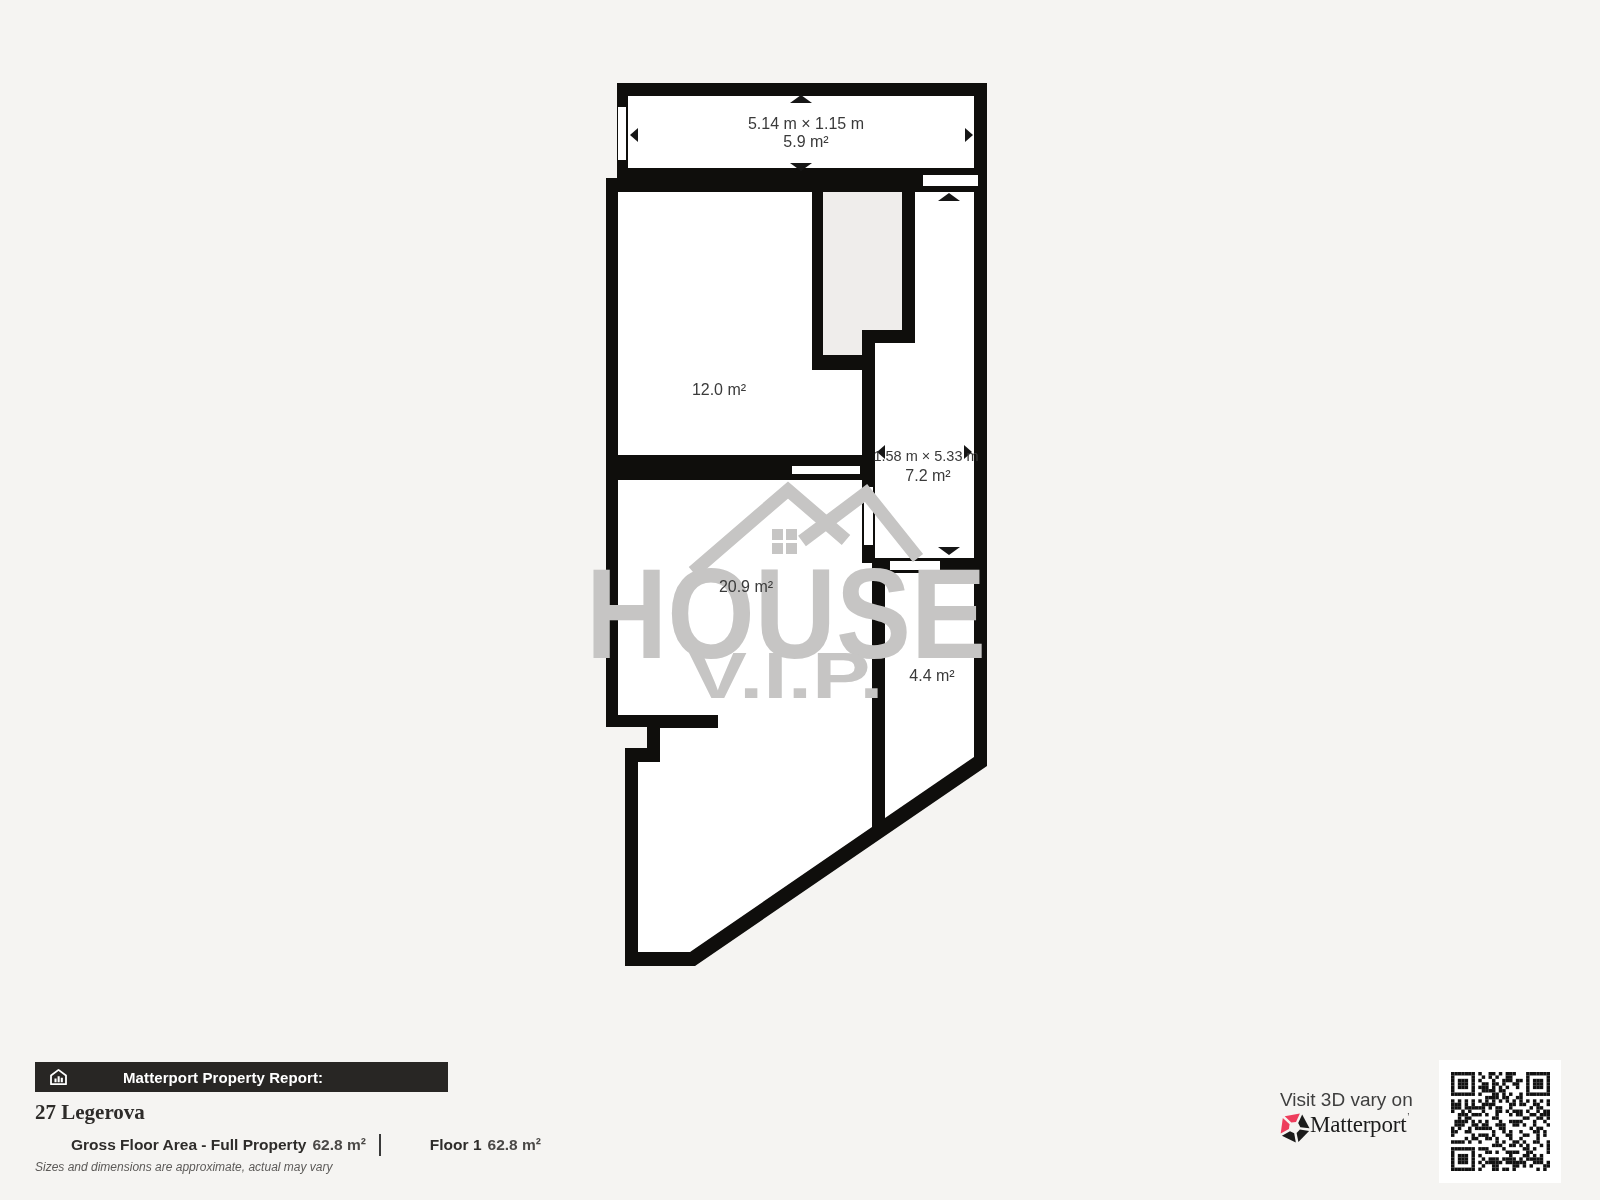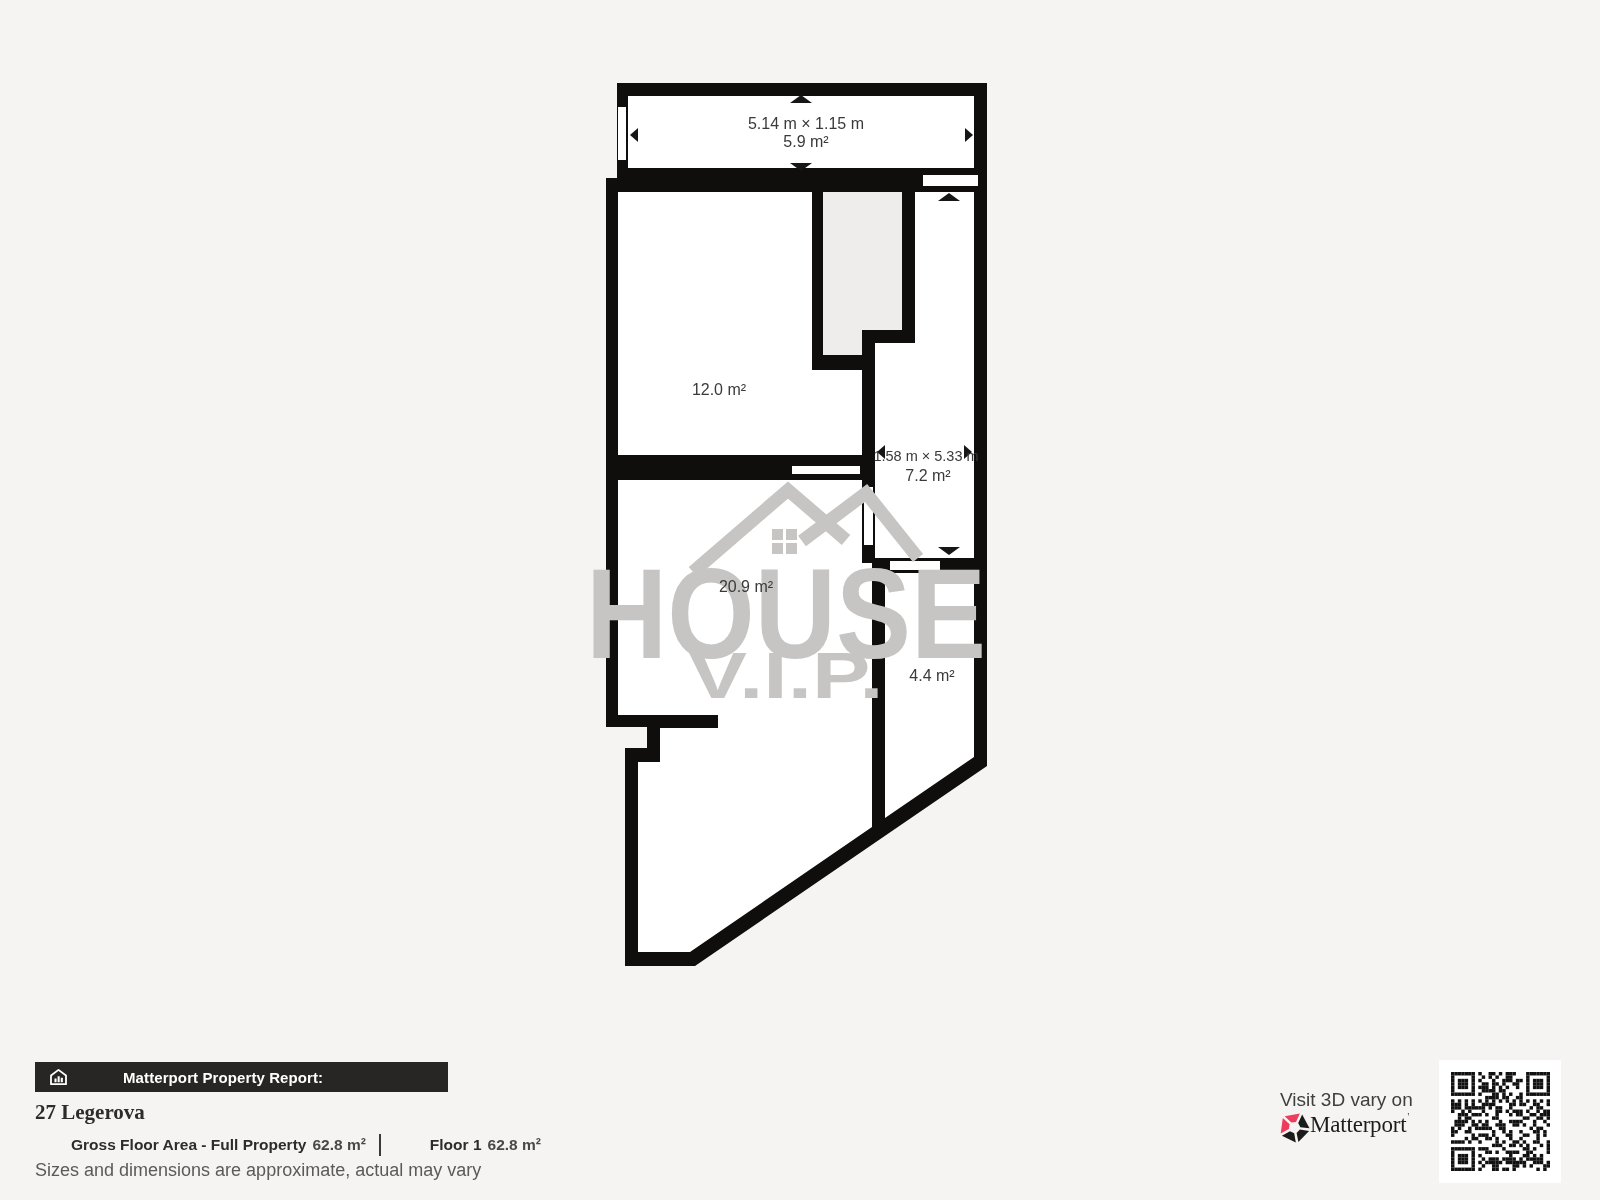--- a/index.html
+++ b/index.html
@@ -20,21 +20,21 @@
     position:absolute;left:35px;top:1062px;width:413px;height:30px;
     background:#282624;display:flex;align-items:center;gap:44px;
   }
   #report-bar .bar-icon{margin-left:14px;display:flex;align-items:center;}
   #report-bar .bar-label{color:#ffffff;font-weight:bold;font-size:15px;margin-left:11px;letter-spacing:.1px;}
   #address{position:absolute;left:35px;top:1100px;font-size:21px;font-weight:bold;color:#2e2c2a;font-family:Liberation Serif, serif;}
   #stats-row{position:absolute;left:35px;top:1134px;font-size:15.5px;color:#4a4846;display:flex;align-items:center;}
   #stats-row .b{font-weight:bold;color:#2e2c2a;margin-left:36px;}
   #stats-row .sep{display:inline-block;width:2px;height:22px;background:#3a3a3a;margin:0 13px;}
   #stats-row .val{margin-left:6px;font-weight:bold;}
-  #disclaimer{position:absolute;left:35px;top:1160px;font-size:18px;color:#5c5a58;}
+  #disclaimer{position:absolute;left:35px;top:1160px;font-size:12px;color:#5c5a58;font-style:italic;}
 
   
   #visit-text{position:absolute;left:1280px;top:1089px;width:140px;font-size:19px;color:#3f3f3f;white-space:nowrap;}
   #mp-row{position:absolute;left:1279px;top:1112px;display:flex;gap:0;}
   #mp-wordmark{font-family:"Liberation Serif",serif;font-size:23px;color:#1c1c1c;letter-spacing:-0.2px;}
   #mp-tm{font-size:10px;color:#444;vertical-align:9px;margin-left:1px;}
   #qr-card{position:absolute;left:1439px;top:1060px;width:122px;height:123px;background:#ffffff;display:flex;align-items:center;justify-content:center;}
 </style>
 </head>
 <body>

